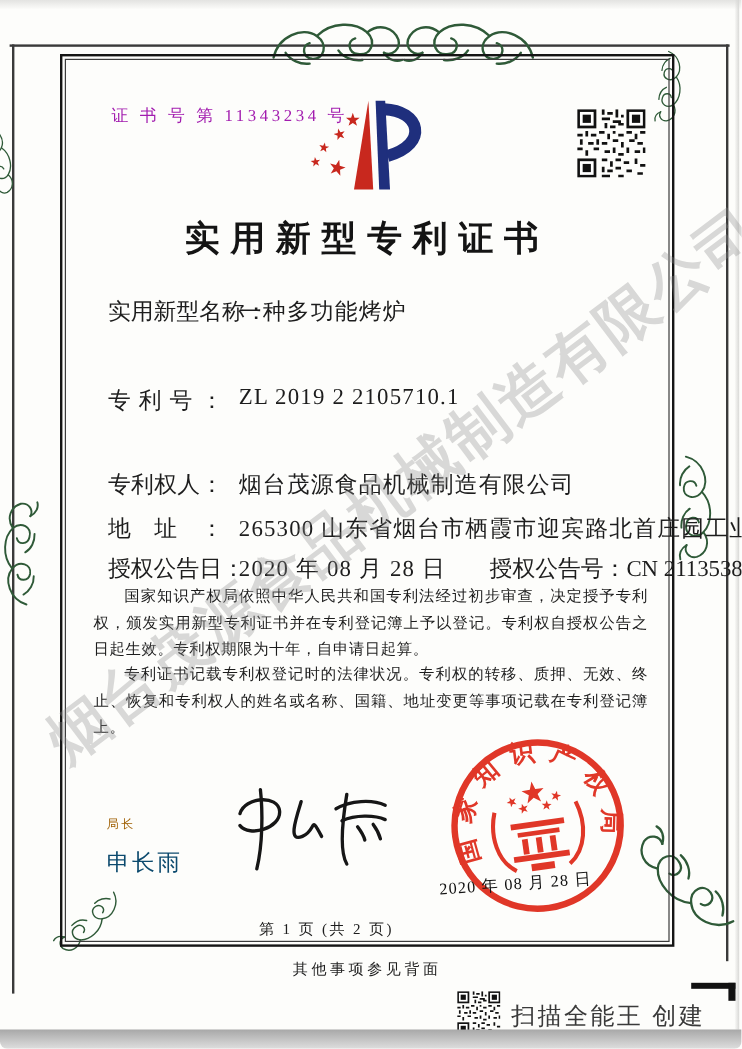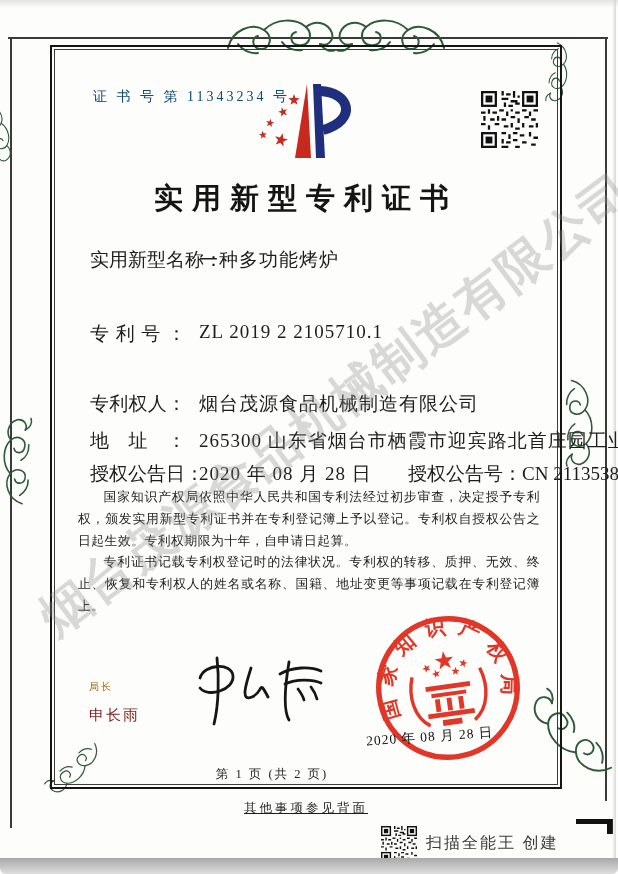--- a/index.html
+++ b/index.html
@@ -26,52 +26,52 @@
 
   
   .frame { position:absolute; left:50px; top:45px; width:512px; height:744px;
     border:2.5px solid #151515; }
   .frame::after { content:""; position:absolute; inset:2px; border:1px solid #3b3b3b; }
 
   .watermark { position:absolute; left:46px; top:590px; z-index:5; pointer-events:none;
     font-size:50px; font-weight:bold; letter-spacing:2px; white-space:nowrap;
     color:#8f8f8f; opacity:.33; transform:rotate(-37deg); transform-origin:0 50%; }
 
-  .cert-no { position:absolute; left:93px; top:88px; font-size:14px; letter-spacing:3px; color:#0c4a6e; z-index:2;font-family:Liberation Serif, serif; }
+  .cert-no { position:absolute; left:93px; top:88px; font-size:14px; letter-spacing:3px; color:#a21caf; z-index:2;font-family:Liberation Serif, serif; }
   .logo { position:absolute; left:250px; top:78px; width:130px; height:92px; z-index:2; }
   .qr-top { position:absolute; left:481px; top:91px; width:57px; height:57px; z-index:2; }
 
   .title { position:absolute; left:50px; top:179px; width:512px; text-align:center; z-index:2;
     font-size:29px; font-weight:bold; letter-spacing:9px; color:#141414; }
 
   .field-row { position:absolute; left:90px; font-size:19px; color:#1d1d1d; white-space:nowrap; z-index:2; }
   .flabel { display:inline-block; width:96px; text-align:justify; text-align-last:justify; letter-spacing:0; vertical-align:top; }
   .fvalue { margin-left:13px; letter-spacing:1px; }
   .grant2 { position:absolute; left:318px; top:0; }
 
   .body-text { position:absolute; left:78px; top:487px; width:462px; z-index:2;
     font-size:12.8px; line-height:21.8px; color:#1d1d1d; text-align:justify; }
   .body-text p { text-indent:2em; letter-spacing:.5px; }
 
   .signer-title { position:absolute; left:89px; top:680px; font-size:10px; letter-spacing:2px; color:#a16207; z-index:2; }
-  .signer-name  { position:absolute; left:89px; top:706px; font-size:15px; letter-spacing:2px; color:#7f1d1d; z-index:2; }
+  .signer-name  { position:absolute; left:89px; top:706px; font-size:19px; letter-spacing:2px; color:#0c4a6e; z-index:2; }
   .signature { position:absolute; left:188px; top:652px; width:140px; height:82px; z-index:3; }
 
   .seal { position:absolute; left:370px; top:610px; width:156px; height:156px; z-index:6;
     transform:rotate(-8deg); opacity:.94; }
   .seal-date { position:absolute; left:366px; top:728px; font-size:13.5px; letter-spacing:1px;
     color:#111; z-index:7; transform:rotate(-4deg); white-space:nowrap; }
 
   .page-info { position:absolute; left:50px; top:766px; width:444px; text-align:center;
     font-size:12.5px; color:#1d1d1d; letter-spacing:2px; z-index:2; }
   .footer-note { position:absolute; left:50px; top:800px; width:512px; text-align:center;
-    font-size:12.5px; color:#1d1d1d; letter-spacing:3px; z-index:2;text-decoration:underline; }
+    font-size:12.5px; color:#1d1d1d; letter-spacing:3px; z-index:2; }
 
   .qr-bottom { position:absolute; left:381px; top:826px; width:36px; height:36px; }
-  .scanner-label { position:absolute; left:426px; top:833px; font-size:16px; letter-spacing:2px;
+  .scanner-label { position:absolute; left:426px; top:833px; font-size:20px; letter-spacing:2px;
     color:#3a3a3a; font-family:"Liberation Sans","DejaVu Sans",sans-serif; }
 </style>
 </head>
 <body>
 
 <div class="page">
 
   <svg width="0" height="0" style="position:absolute" aria-hidden="true">
     <defs>
       <path id="star" d="M0 -1 L.235 -.324 L.951 -.309 L.38 .124 L.588 .809 L0 .4 L-.588 .809 L-.38 .124 L-.951 -.309 L-.235 -.324 Z"></path>

